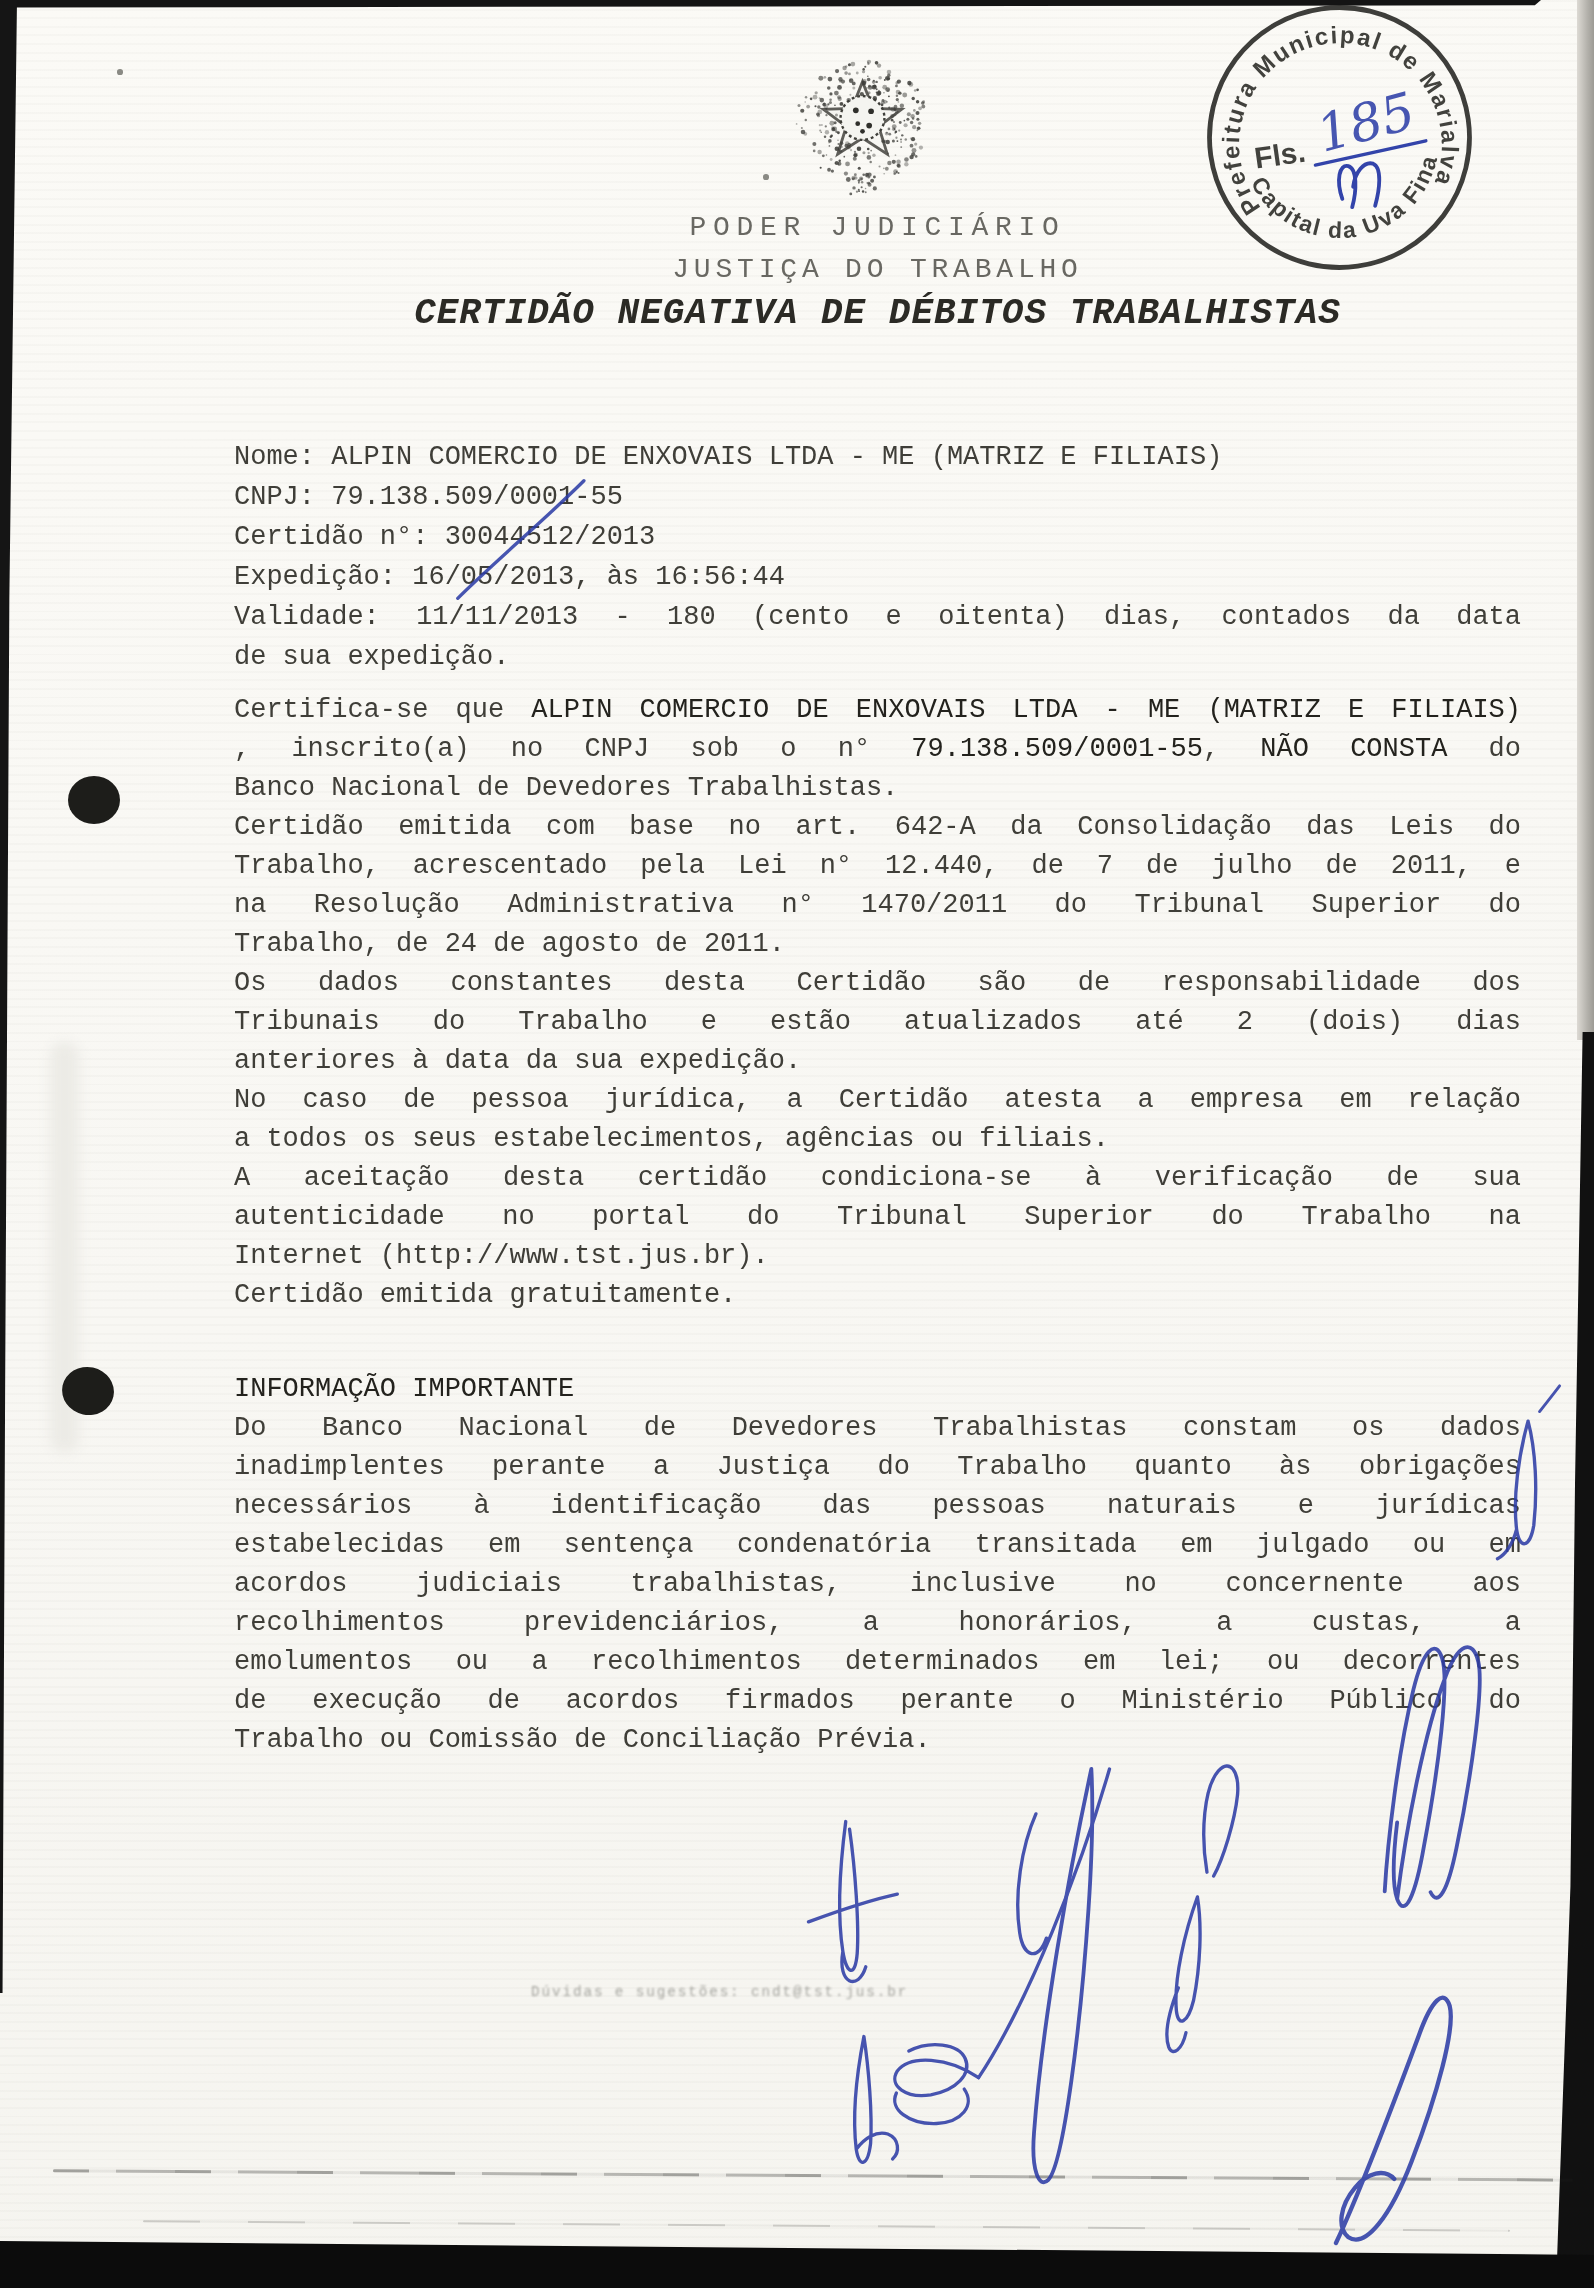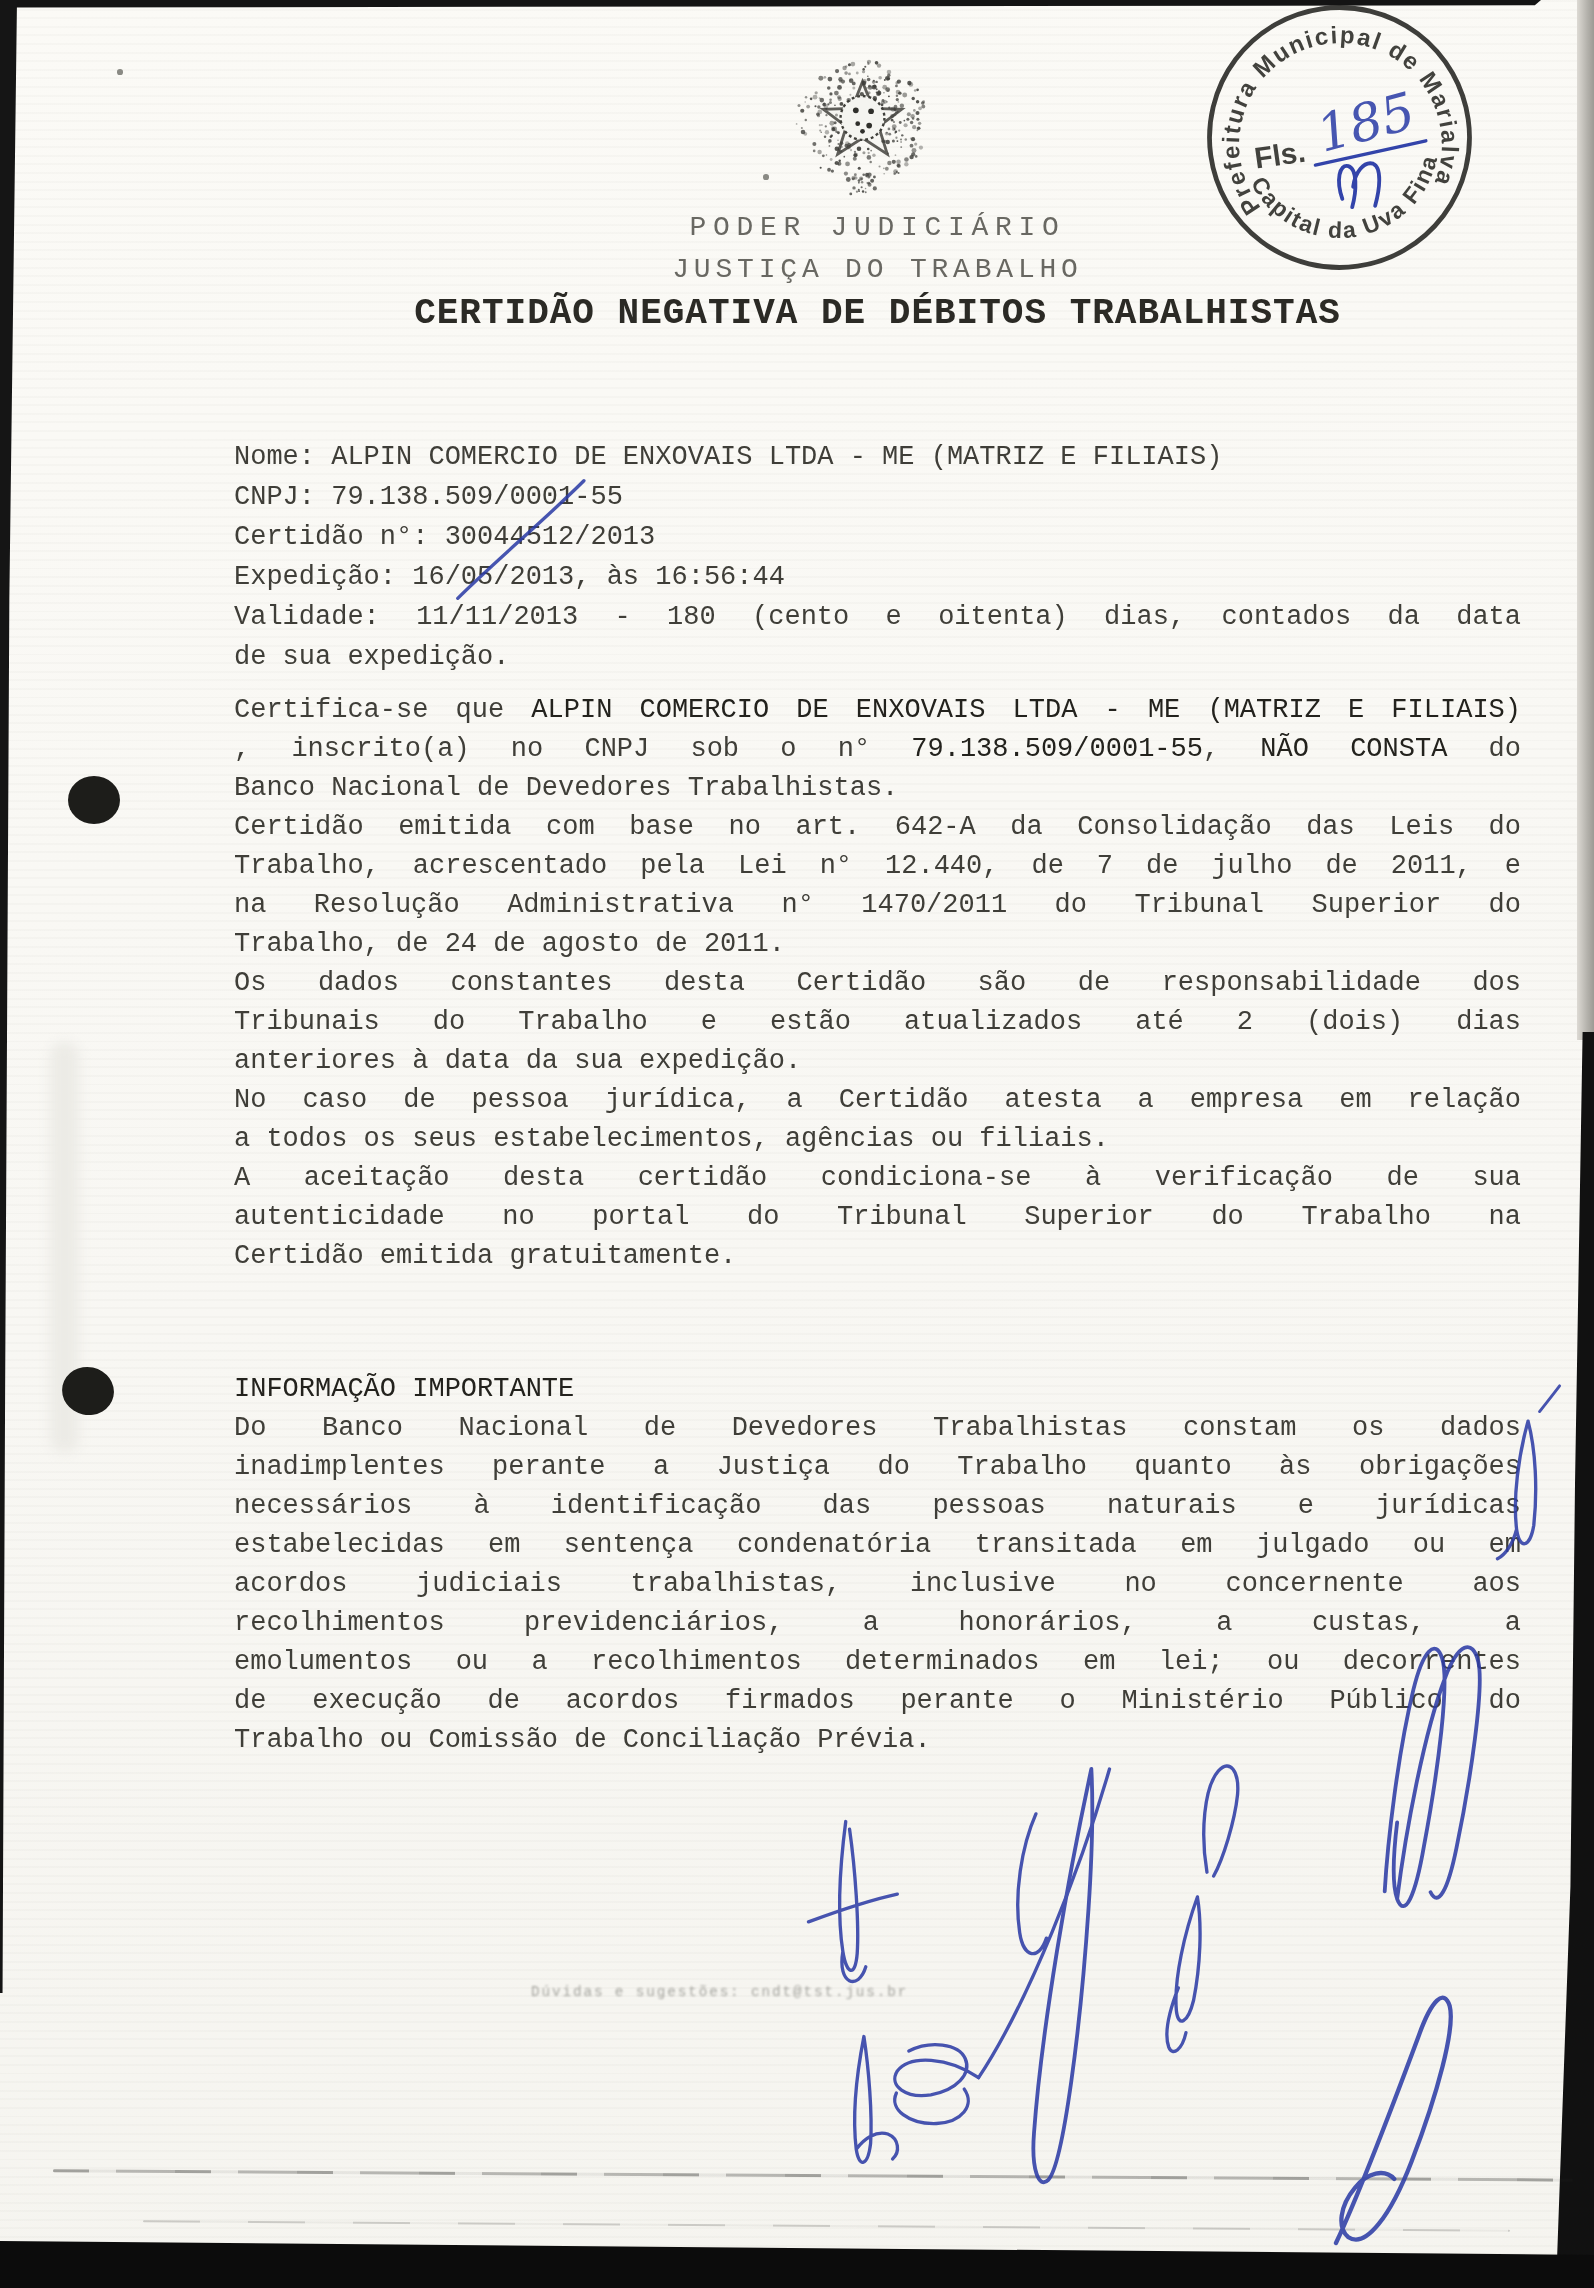--- a/index.html
+++ b/index.html
@@ -34,21 +34,21 @@
   .scanline.a{left:53px;top:2174px;width:1520px;height:2.9px;transform:rotate(0.35deg);opacity:.55;
     background:repeating-linear-gradient(90deg,rgba(55,55,52,.8) 0 36px,rgba(55,55,52,.15) 36px 63px,rgba(55,55,52,.6) 63px 122px);}
   .scanline.b{left:143px;top:2225px;width:1367px;height:1.9px;transform:rotate(0.4deg);opacity:.3;
     background:repeating-linear-gradient(90deg,rgba(70,70,66,.8) 0 57px,rgba(70,70,66,.2) 57px 105px);}
   
   .org-lines{position:absolute;left:234px;width:1287px;text-align:center;color:#55544e;
     filter:blur(0.7px);opacity:.88;}
   .org-line1{top:212px;font-size:28px;letter-spacing:6.7px;position:absolute;width:100%;}
   .org-line2{top:254px;font-size:28px;letter-spacing:4.8px;position:absolute;width:100%;}
   .doc-title{position:absolute;left:234px;top:293px;width:1287px;text-align:center;
-    font-size:36px;font-weight:bold;color:#2b2a25;letter-spacing:1px;}
+    font-size:36px;font-weight:bold;color:#2b2a25;letter-spacing:1px;font-style:italic;}
   
   .col{position:absolute;left:234px;width:1287px;color:#3f3e38;font-size:27px;}
   .info-block{top:393px;line-height:40px;margin-top:44px;}
   .body-block{top:691px;line-height:39px;}
   .important-block{top:1370px;line-height:39px;}
   .doc-line{display:block;text-align:left;white-space:pre;}
   .doc-line.just{white-space:normal;text-align:justify;text-align-last:justify;text-justify:inter-word;}
   .doc-line .b{font-weight:normal;color:#23221d;}
   .faint-footer{position:absolute;left:531px;top:1984px;font-size:14.3px;color:#8f8f89;
     letter-spacing:1.9px;filter:blur(1.1px);opacity:.8;}
@@ -419,20 +419,21 @@
       <div class="doc-line just"><span>Trabalho, acrescentado pela Lei n° 12.440, de 7 de julho de 2011, e</span></div>
       <div class="doc-line just"><span>na Resolução Administrativa n° 1470/2011 do Tribunal Superior do</span></div>
       <div class="doc-line"><span>Trabalho, de 24 de agosto de 2011.</span></div>
       <div class="doc-line just"><span>Os dados constantes desta Certidão são de responsabilidade dos</span></div>
       <div class="doc-line just"><span>Tribunais do Trabalho e estão atualizados até 2 (dois) dias</span></div>
       <div class="doc-line"><span>anteriores à data da sua expedição.</span></div>
       <div class="doc-line just"><span>No caso de pessoa jurídica, a Certidão atesta a empresa em relação</span></div>
       <div class="doc-line"><span>a todos os seus estabelecimentos, agências ou filiais.</span></div>
       <div class="doc-line just"><span>A aceitação desta certidão condiciona-se à verificação de sua</span></div>
       <div class="doc-line just"><span>autenticidade no portal do Tribunal Superior do Trabalho na</span></div>
+      <div class="doc-line"><span>Internet (http://www.tst.jus.br).</span></div>
       <div class="doc-line"><span>Certidão emitida gratuitamente.</span></div>
     </div>
   <div class="col important-block" id="important-block">
       <div class="doc-line"><span class="b">INFORMAÇÃO IMPORTANTE</span></div>
       <div class="doc-line just"><span>Do Banco Nacional de Devedores Trabalhistas constam os dados</span></div>
       <div class="doc-line just"><span>inadimplentes perante a Justiça do Trabalho quanto às obrigações</span></div>
       <div class="doc-line just"><span>necessários à identificação das pessoas naturais e jurídicas</span></div>
       <div class="doc-line just"><span>estabelecidas em sentença condenatória transitada em julgado ou em</span></div>
       <div class="doc-line just"><span>acordos judiciais trabalhistas, inclusive no concernente aos</span></div>
       <div class="doc-line just"><span>recolhimentos previdenciários, a honorários, a custas, a</span></div>

